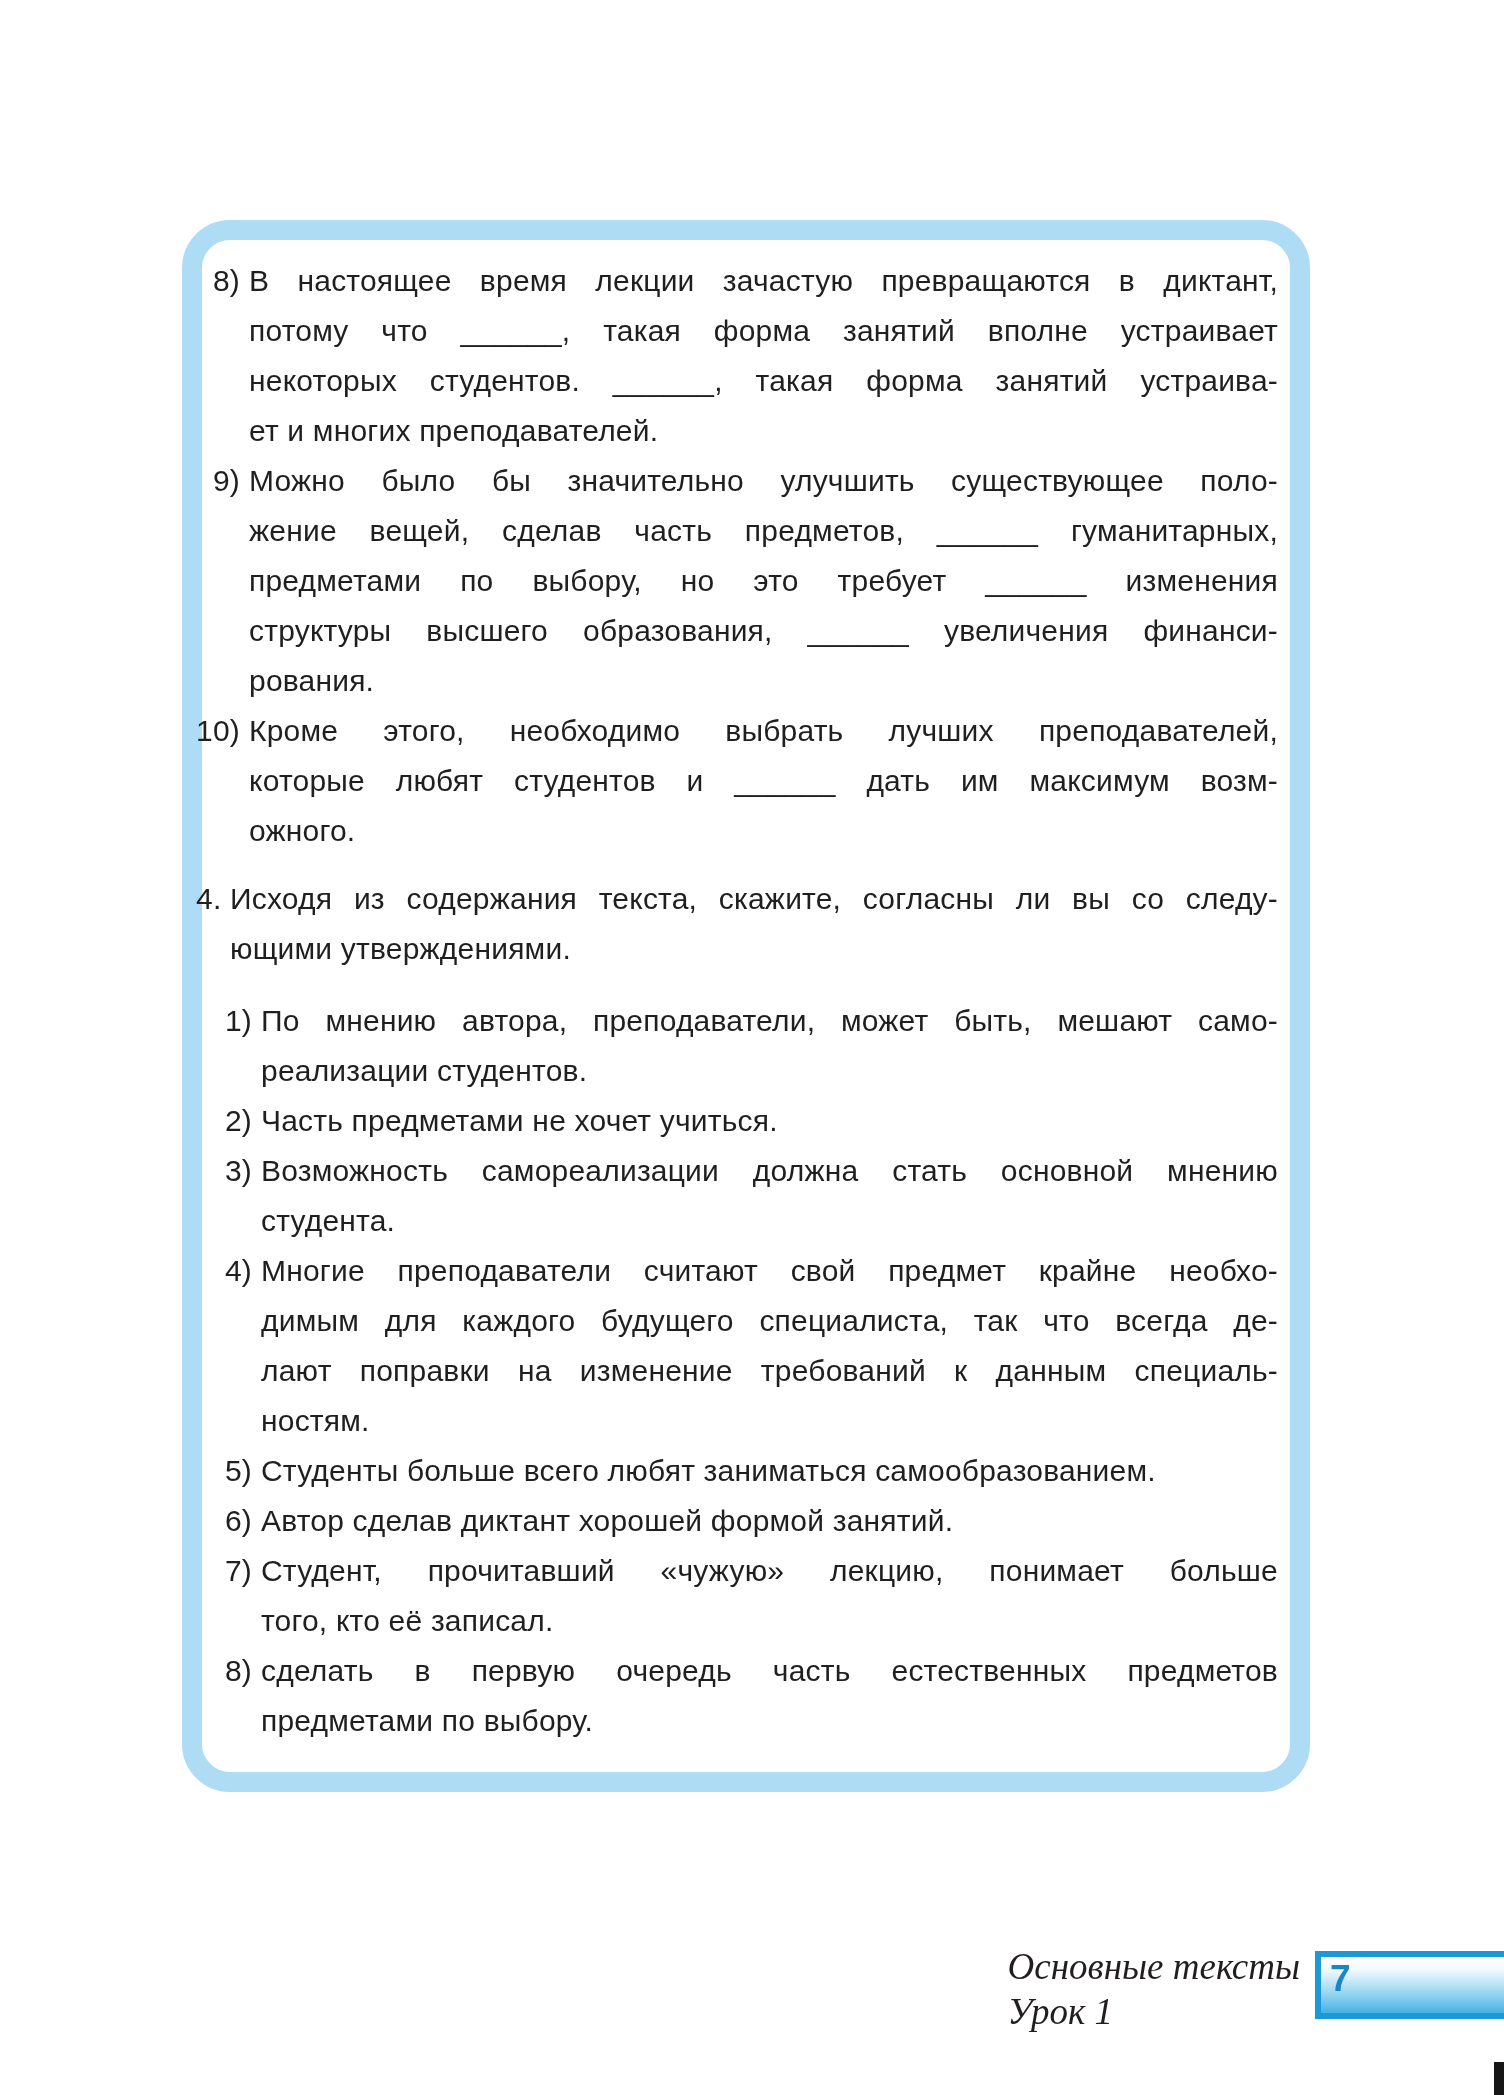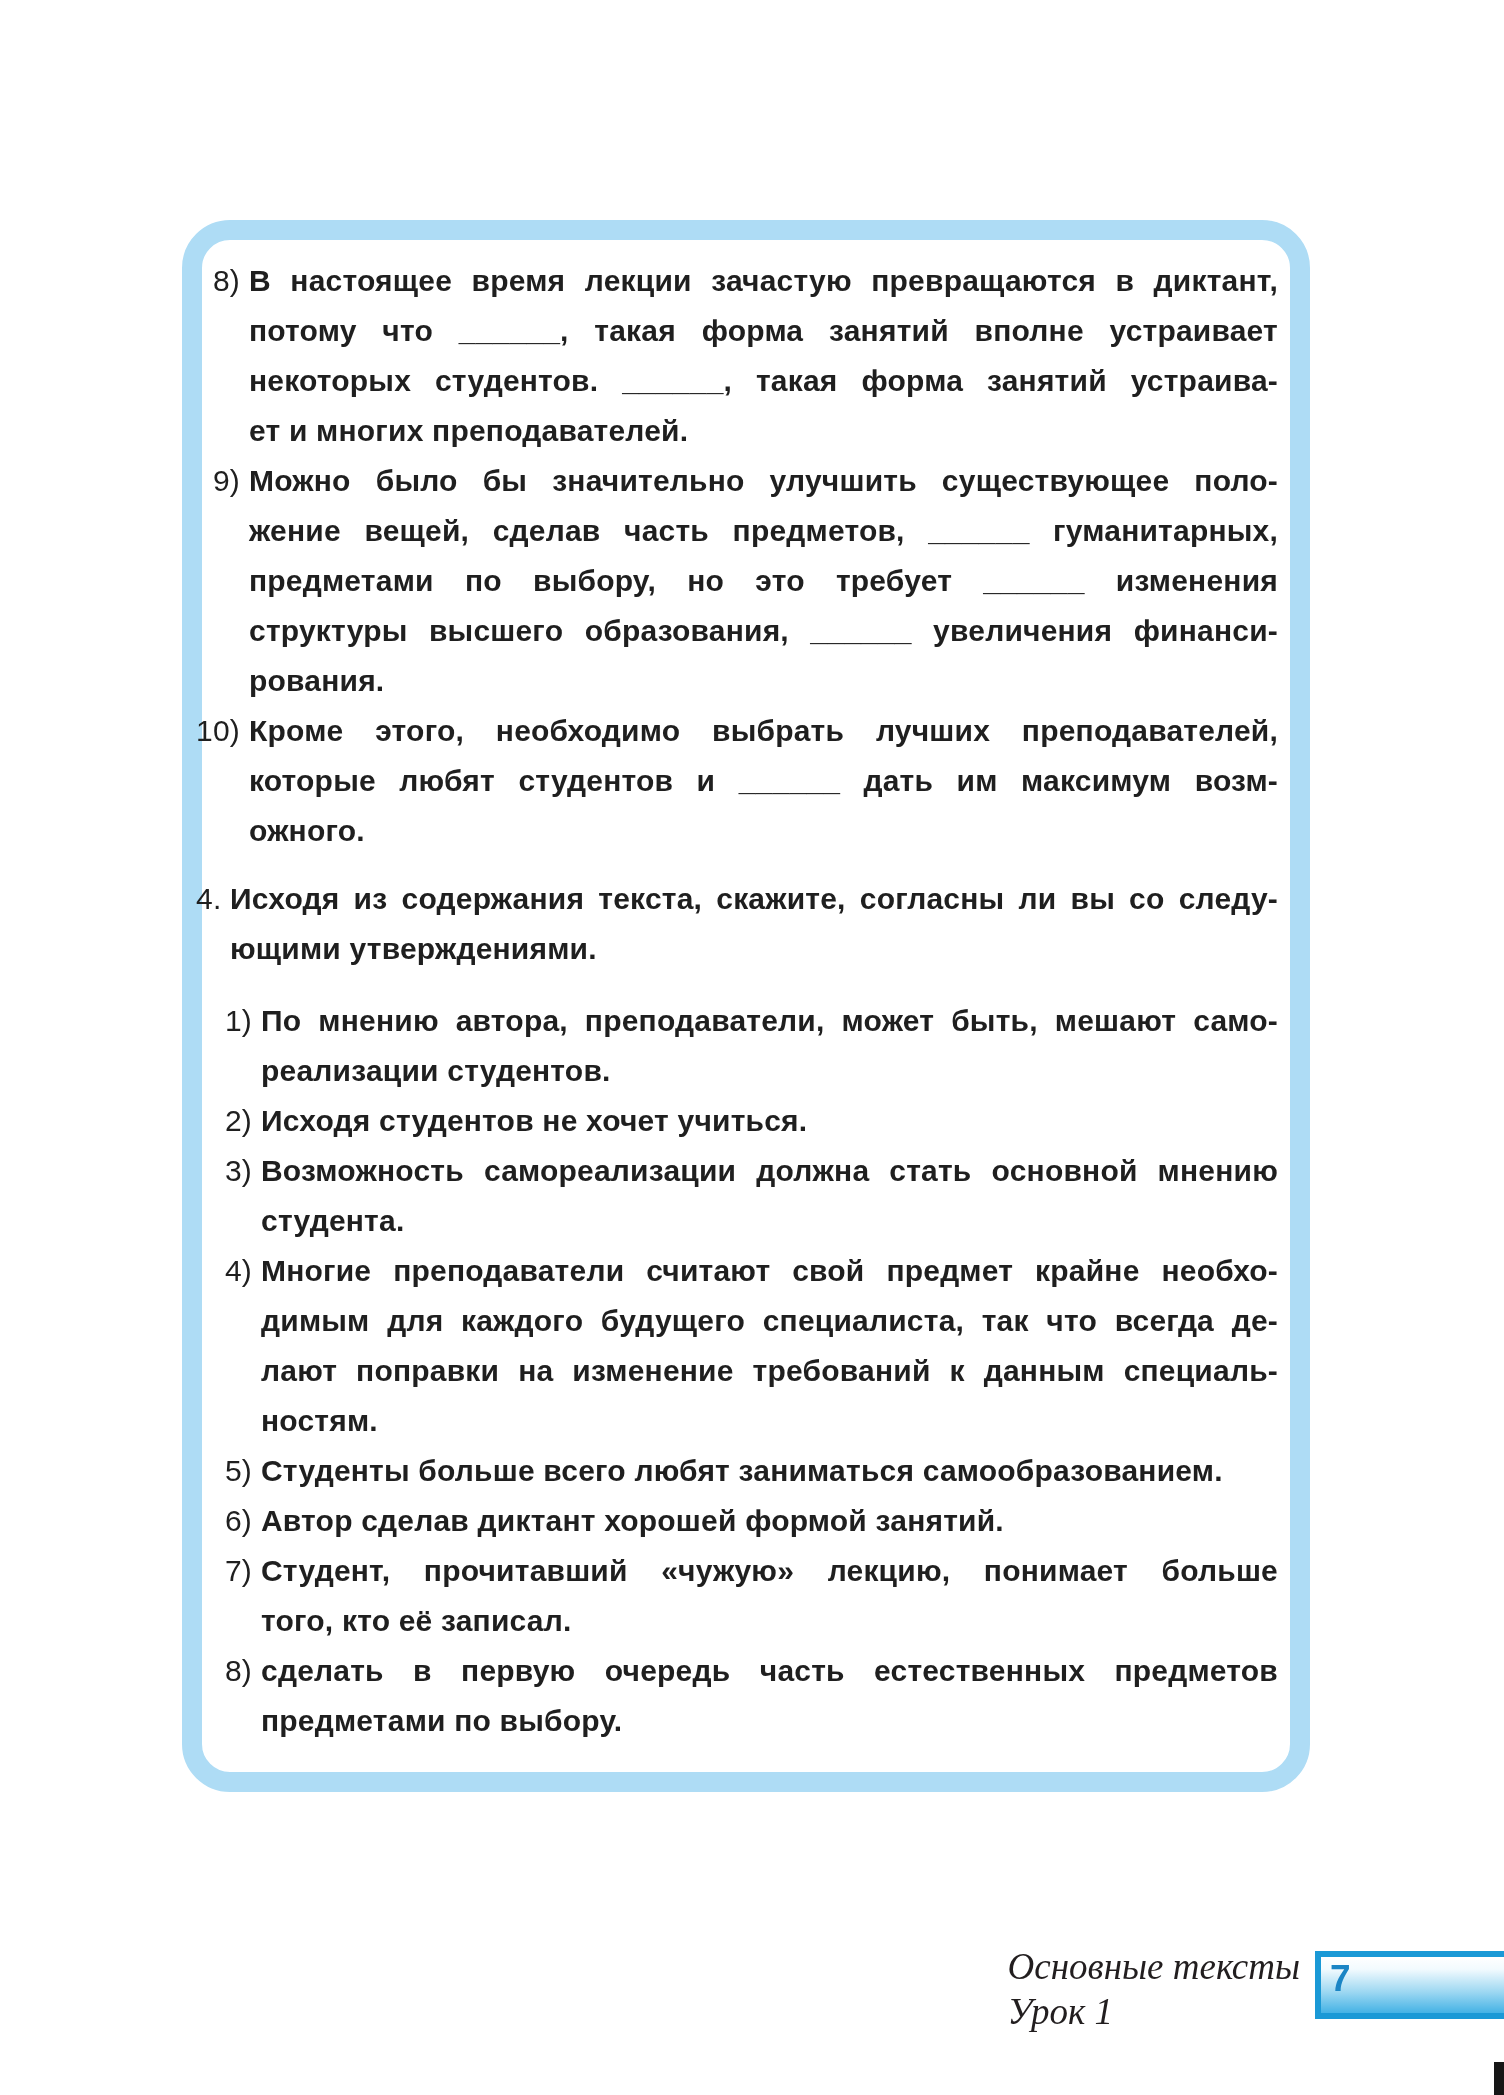--- a/index.html
+++ b/index.html
@@ -23,21 +23,21 @@
     position:absolute;
     left:196px;top:256px;
     width:1082px;
     font-size:30px;
     line-height:50px;
     letter-spacing:0.2px;
   }
   .item{display:flex;}
   .num{flex:0 0 44px;text-align:right;white-space:nowrap;}
   .lines{flex:1;margin-left:9px;min-width:0;}
-  .line{text-align:left;font-weight:bold;}
+  .line{text-align:left;}
   .line.just{text-align:justify;text-align-last:justify;}
   .heading{display:flex;margin-top:18px;}
   .heading .hnum{flex:0 0 26px;text-align:left;}
   .heading .lines{margin-left:8px;}
   #list2{margin-top:22px;}
   #list2 .num{flex:0 0 56px;}
   .footer-titles{
     position:absolute;
     right:204px;top:1944px;
     font-family:"Liberation Serif", serif;
@@ -122,21 +122,21 @@
         <div class="item">
           <span class="num">1)</span>
           <div class="lines">
             <div class="line just">По мнению автора, преподаватели, может быть, мешают само-</div>
             <div class="line">реализации студентов.</div>
           </div>
         </div>
         <div class="item">
           <span class="num">2)</span>
           <div class="lines">
-            <div class="line">Исходя студентов не хочет учиться.</div>
+            <div class="line">Часть предметами не хочет учиться.</div>
           </div>
         </div>
         <div class="item">
           <span class="num">3)</span>
           <div class="lines">
             <div class="line just">Возможность самореализации должна стать основной мнению</div>
             <div class="line">студента.</div>
           </div>
         </div>
         <div class="item">

